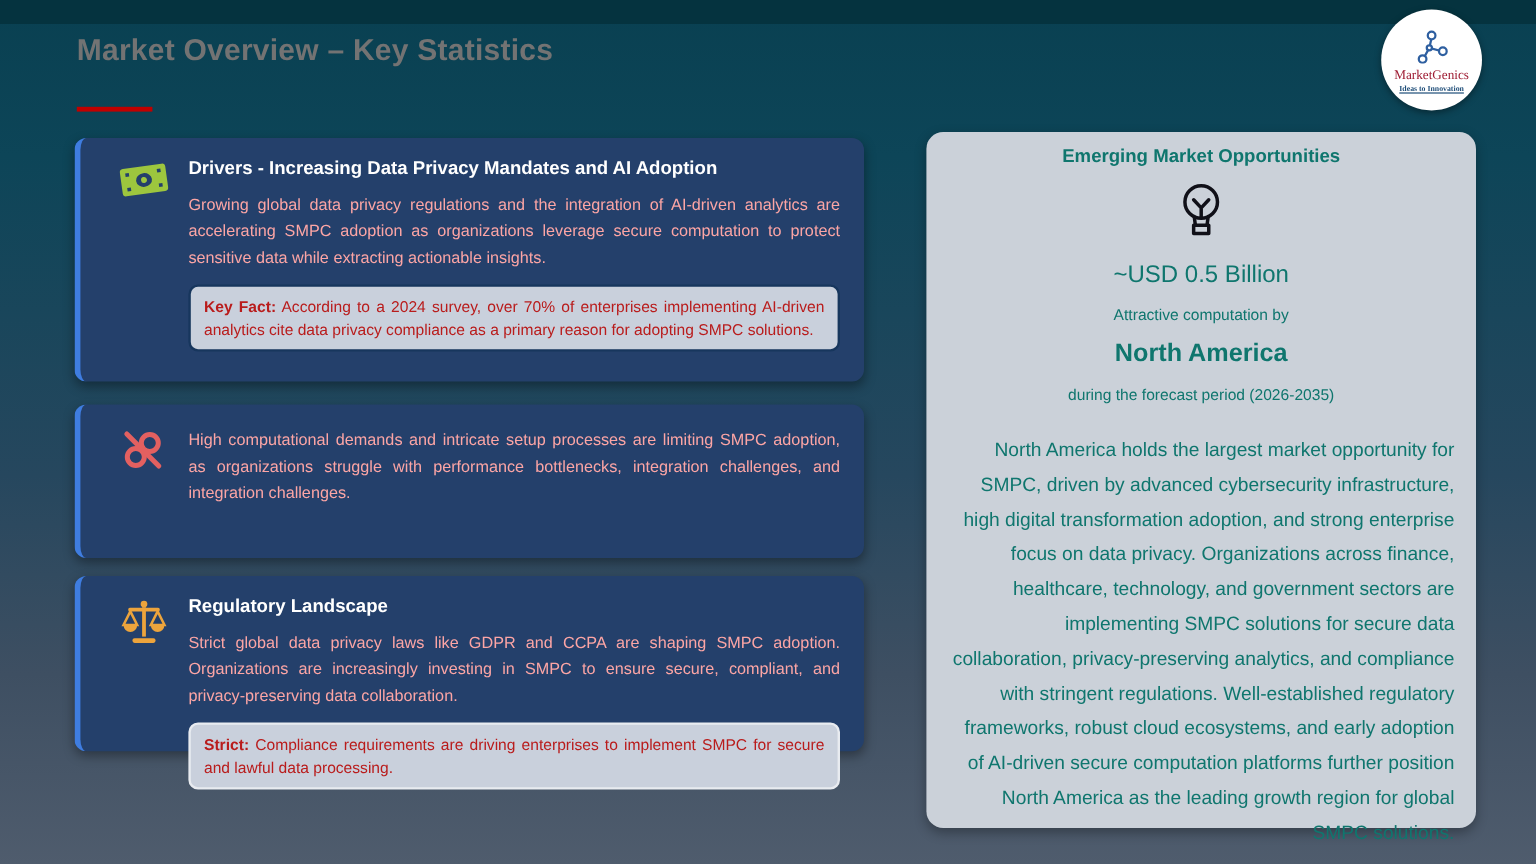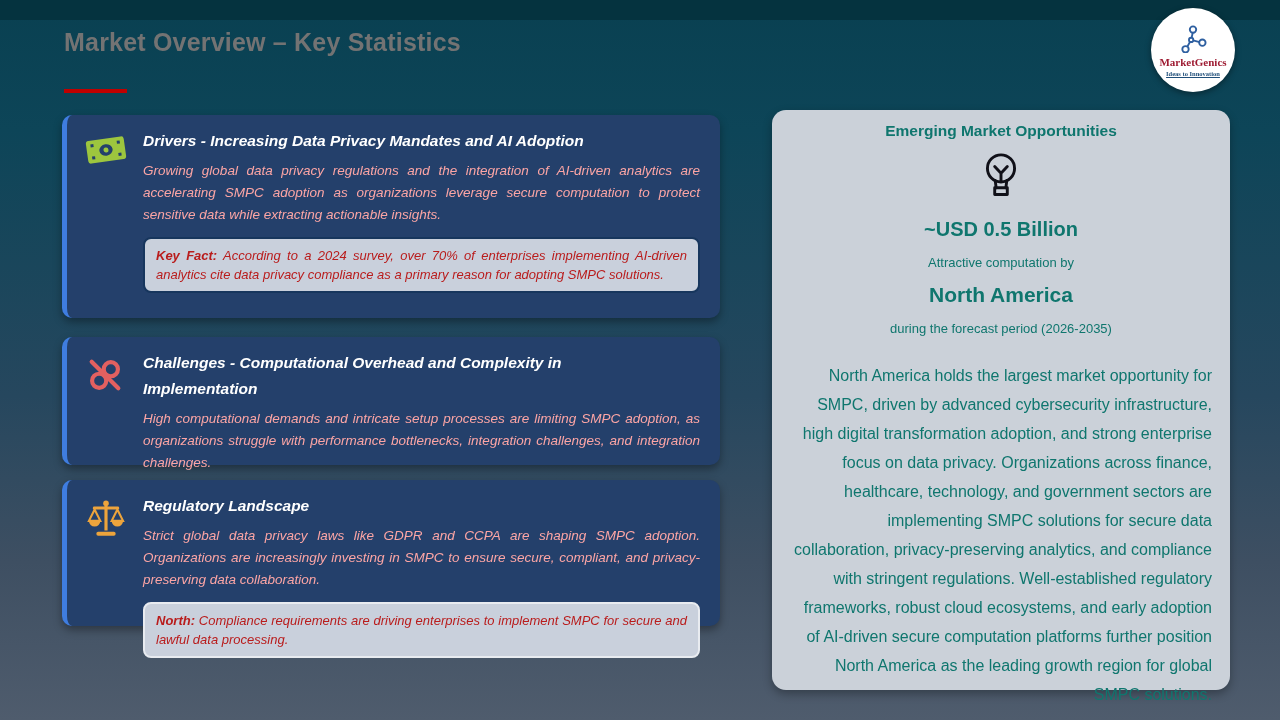--- a/index.html
+++ b/index.html
@@ -7,44 +7,44 @@
     width:1280px;height:720px;position:relative;overflow:hidden;
     font-family:"Liberation Sans",sans-serif;
     background:linear-gradient(180deg,#094051 0%,#0d4558 18%,#26475e 55%,#3e4f62 78%,#4f5c6d 100%);
   }
   .top-strip{position:absolute;top:0;left:0;width:1280px;height:20px;background:#05333f;}
   .slide-title{position:absolute;left:64px;top:28px;color:#737373;font-size:25px;font-weight:bold;letter-spacing:.2px;}
   .title-underline{position:absolute;left:64px;top:89px;width:63px;height:4px;background:#c00000;}
 
   .logo{position:absolute;left:1151px;top:8px;width:84px;height:84px;border-radius:50%;background:#ffffff;
     box-shadow:0 2px 6px rgba(0,0,0,.4);display:flex;flex-direction:column;align-items:center;justify-content:center;}
-  .logo-name{font-family:"Liberation Serif",serif;font-weight:bold;font-size:11px;color:#9e1b32;line-height:1;margin-top:0;}
+  .logo-name{font-family:"Liberation Serif",serif;font-weight:normal;font-size:11px;color:#9e1b32;line-height:1;margin-top:0;}
   .logo-tagline{font-family:"Liberation Serif",serif;font-weight:bold;font-size:6.5px;color:#1f4e79;text-decoration:underline;margin-top:2px;}
 
   .card{position:absolute;left:62px;width:658px;background:#24406b;border-left:5px solid #3f7de0;
     border-radius:10px;box-shadow:0 4px 9px rgba(0,0,0,.35);color:#ffffff;box-sizing:border-box;}
   .card-1{top:115px;height:203px;}
   .card-2{top:337px;height:128px;}
   .card-3{top:480px;height:146px;}
-  .card-inner{display:flex;padding:13px 20px 0 18px;font-style:italic;}
+  .card-inner{display:flex;padding:13px 20px 0 32px;}
   .card-icon{flex:0 0 42px;width:42px;padding-top:5px;}
   .card-content{flex:1;margin-left:16px;}
   .card-heading{font-size:15.5px;font-weight:bold;line-height:26px;}
   .card-body{font-size:13.5px;line-height:22px;text-align:justify;margin-top:6px;color:#fca5a5;}
   .callout{margin:11px 0 0 0;background:#c9d0dc;color:#b91c1c;border-radius:8px;
     padding:7px 11px;font-size:13px;line-height:19px;text-align:justify;box-sizing:border-box;}
   .callout-dark-border{border:2px solid #17365d;}
   .callout-light-border{border:2px solid #e8ebf0;}
   .callout-label{font-weight:bold;}
 
   .panel{position:absolute;left:772px;top:110px;width:458px;height:580px;background:#cbd1d9;border-radius:14px;
     box-shadow:0 4px 10px rgba(0,0,0,.3);color:#0f766e;text-align:center;box-sizing:border-box;}
   .panel-title{margin-top:12px;font-size:15.5px;font-weight:bold;}
   .panel-bulb{margin-top:10px;height:62px;}
-  .panel-value{font-size:20px;font-weight:bold;margin-top:6px;}
+  .panel-value{font-size:20px;font-weight:normal;margin-top:6px;}
   .panel-subtitle{font-size:13px;margin-top:14px;}
   .panel-region{font-size:21px;font-weight:bold;margin-top:13px;}
   .panel-period{font-size:13px;margin-top:14px;}
   .panel-desc{font-size:16px;line-height:29px;margin:25px 18px 0 18px;text-align:right;}
 </style>
 </head>
 <body>
 
 <div class="top-strip"></div>
 
@@ -102,21 +102,20 @@
     <div class="card-icon">
       <svg width="40" height="40" viewBox="0 0 48 48">
         <g stroke="#e36060" stroke-width="5" fill="none" stroke-linecap="round">
           <circle cx="31" cy="17" r="8.5"></circle>
           <circle cx="17" cy="31" r="8.5"></circle>
           <line x1="8" y1="8" x2="40" y2="40"></line>
         </g>
       </svg>
     </div>
     <div class="card-content">
-      <div class="card-heading" style="max-width:480px;">Challenges - Computational Overhead and Complexity in Implementation</div>
       <div class="card-body">High computational demands and intricate setup processes are limiting SMPC adoption, as organizations struggle with performance bottlenecks, integration challenges, and integration challenges.</div>
     </div>
   </div>
 </div>
 
 <div class="card card-3">
   <div class="card-inner">
     <div class="card-icon">
       <svg width="42" height="44" viewBox="0 0 48 50">
         <g fill="#eda43c">
@@ -130,21 +129,21 @@
           <path d="M37 13 L30.5 26 L43.5 26 Z"></path>
         </g>
         <path d="M4.5 26 a6.5 6.5 0 0 0 13 0 z" fill="#eda43c"></path>
         <path d="M30.5 26 a6.5 6.5 0 0 0 13 0 z" fill="#eda43c"></path>
       </svg>
     </div>
     <div class="card-content">
       <div class="card-heading">Regulatory Landscape</div>
       <div class="card-body">Strict global data privacy laws like GDPR and CCPA are shaping SMPC adoption. Organizations are increasingly investing in SMPC to ensure secure, compliant, and privacy-preserving data collaboration.</div>
       <div class="callout callout-light-border">
-        <span class="callout-label">North:</span>
+        <span class="callout-label">Strict:</span>
         <span>Compliance requirements are driving enterprises to implement SMPC for secure and lawful data processing.</span>
       </div>
     </div>
   </div>
 </div>
 
 <div class="panel">
   <div class="panel-title">Emerging Market Opportunities</div>
   <div class="panel-bulb">
     <svg width="52" height="62" viewBox="0 0 52 64">

